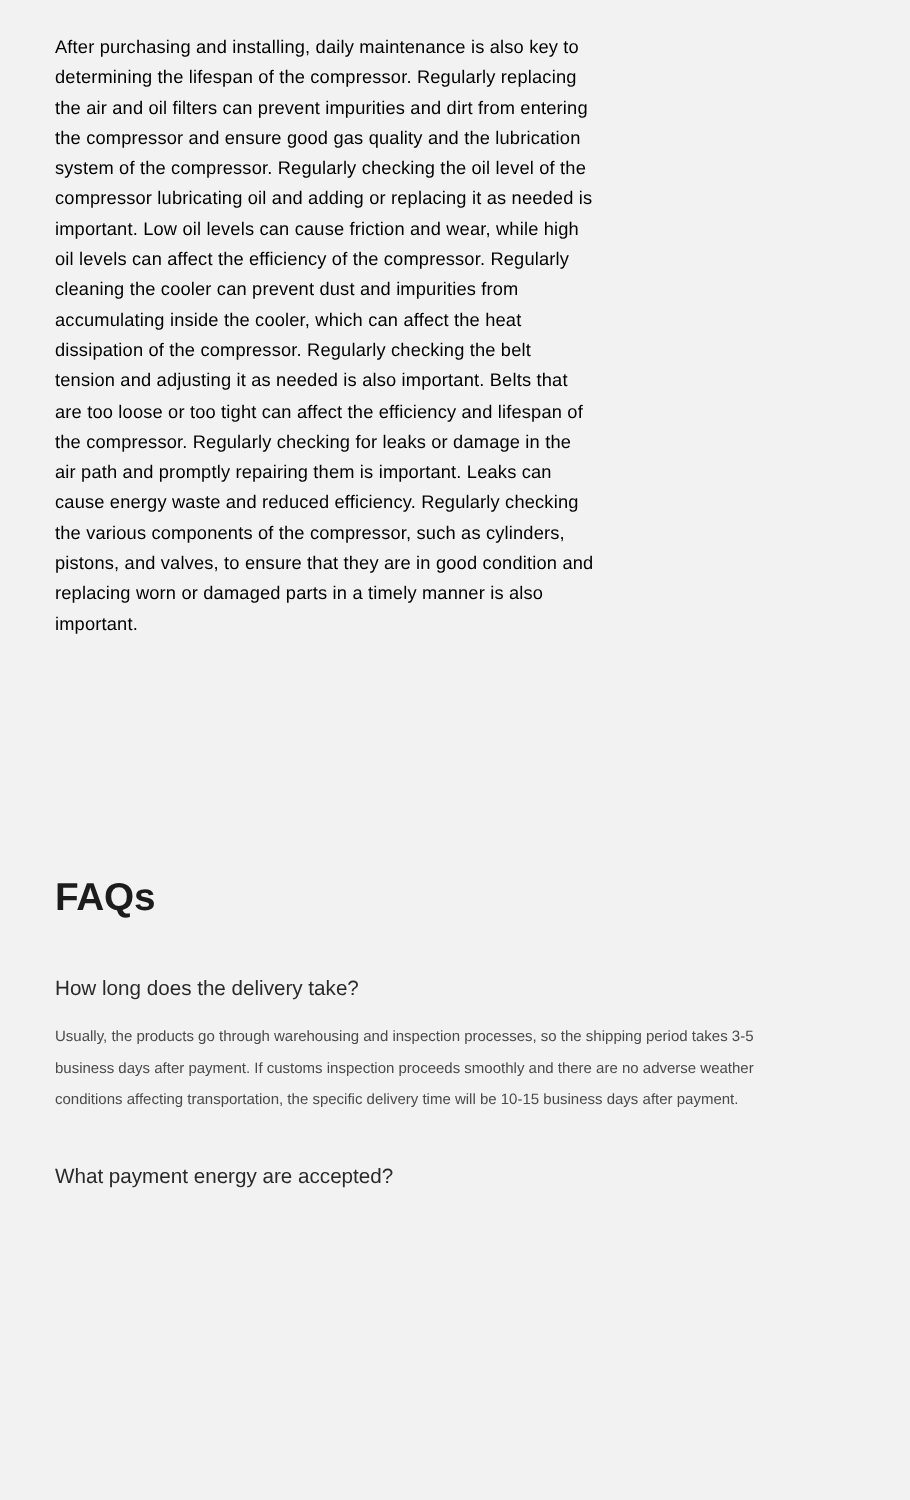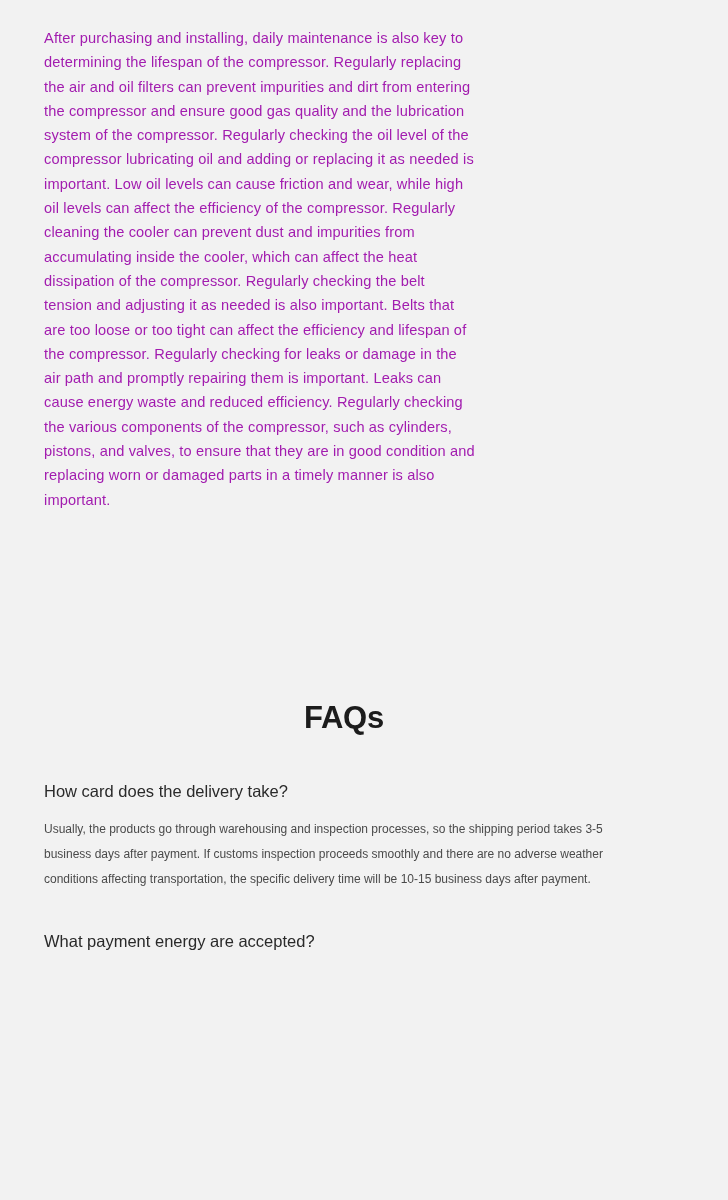--- a/index.html
+++ b/index.html
@@ -25,40 +25,39 @@
   .intro-block {
     position: absolute;
     top: 26px;
     left: 44px;
     width: 432px;
   }
   .intro-paragraph {
     margin: 0;
     font-size: 14.6px;
     line-height: 24.3px;
-    color: #a21caf;
+    color: #000000;
     text-align: left;
     letter-spacing: 0.01em;
   }
 
   
   .faq-section {
     position: absolute;
     top: 700px;
     left: 44px;
     width: 600px;
   }
   .faq-title {
     margin: 0 0 44px 0;
     font-size: 31px;
     line-height: 36px;
     font-weight: bold;
     color: #1c1c1c;
     letter-spacing: -0.2px;
-    text-align: center;
   }
   .faq-item {
     margin-bottom: 38px;
   }
   .faq-item:last-child {
     margin-bottom: 0;
   }
   .faq-question {
     margin: 0 0 14px 0;
     font-size: 16.5px;
@@ -79,21 +78,21 @@
 <div class="page">
 
   <section class="intro-block">
     <p class="intro-paragraph">After purchasing and installing, daily maintenance is also key to determining the lifespan of the compressor. Regularly replacing the air and oil filters can prevent impurities and dirt from entering the compressor and ensure good gas quality and the lubrication system of the compressor. Regularly checking the oil level of the compressor lubricating oil and adding or replacing it as needed is important. Low oil levels can cause friction and wear, while high oil levels can affect the efficiency of the compressor. Regularly cleaning the cooler can prevent dust and impurities from accumulating inside the cooler, which can affect the heat dissipation of the compressor. Regularly checking the belt tension and adjusting it as needed is also important. Belts that are too loose or too tight can affect the efficiency and lifespan of the compressor. Regularly checking for leaks or damage in the air path and promptly repairing them is important. Leaks can cause energy waste and reduced efficiency. Regularly checking the various components of the compressor, such as cylinders, pistons, and valves, to ensure that they are in good condition and replacing worn or damaged parts in a timely manner is also important.</p>
   </section>
 
   <section class="faq-section">
     <h2 class="faq-title">FAQs</h2>
 
     <div class="faq-item">
-      <h3 class="faq-question">How card does the delivery take?</h3>
+      <h3 class="faq-question">How long does the delivery take?</h3>
       <p class="faq-answer">Usually, the products go through warehousing and inspection processes, so the shipping period takes 3-5 business days after payment. If customs inspection proceeds smoothly and there are no adverse weather conditions affecting transportation, the specific delivery time will be 10-15 business days after payment.</p>
     </div>
 
     <div class="faq-item">
       <h3 class="faq-question">What payment energy are accepted?</h3>
     </div>
 
     <div class="faq-item">
     </div>
   </section>

